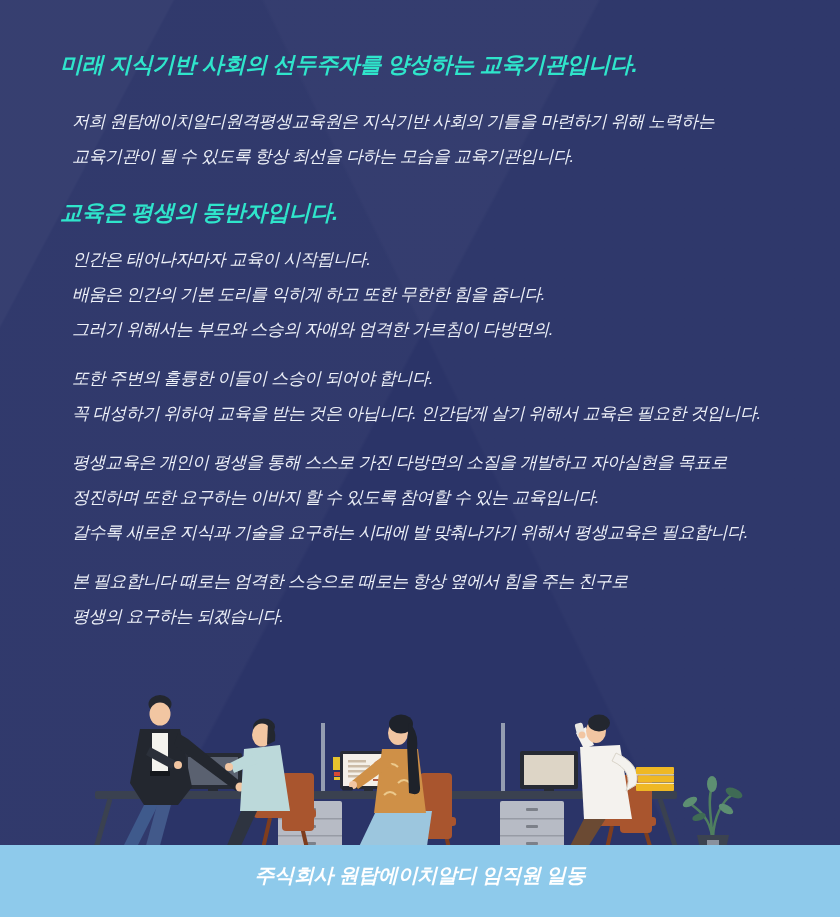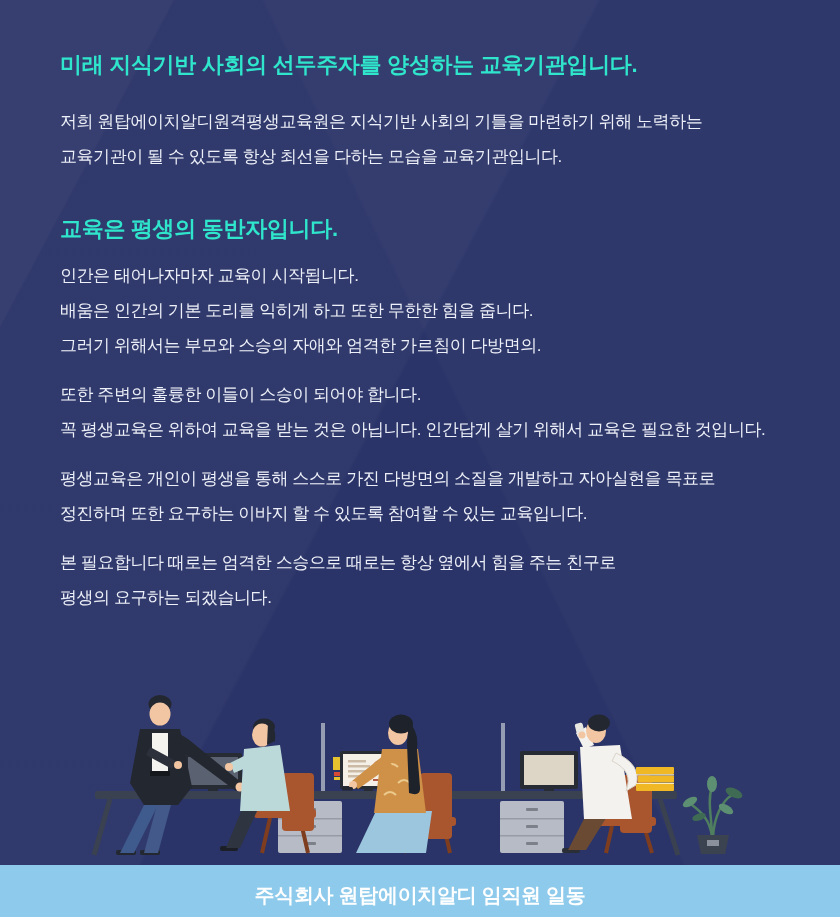--- a/index.html
+++ b/index.html
@@ -2,20 +2,21 @@
 <html lang="ko"><head>
 <meta charset="utf-8">
 <style>
   html,body{margin:0;padding:0;background:#ffffff;}
   .canvas{
     position:relative;
     width:840px;height:917px;
     overflow:hidden;
     background:var(--bg,#2b3468);
     font-family:"Liberation Sans","DejaVu Sans",sans-serif;
+    font-style:italic;
   }
   
   .ribbon{
     position:absolute;inset:0;pointer-events:none;
     background:
       linear-gradient(118deg,
         rgba(255,255,255,0.055) 0%, rgba(255,255,255,0.055) 13%,
         rgba(255,255,255,0.028) 13.2%, rgba(255,255,255,0.028) 45%,
         rgba(255,255,255,0.0) 45.3%),
       linear-gradient(64deg,
@@ -26,36 +27,36 @@
     position:absolute;left:60px;top:0;right:8px;
     padding-top:50px;
   }
   .heading{
     margin:0;
     font-size:22px;line-height:30px;font-weight:bold;
     letter-spacing:-0.3px;
     color:var(--accent,#2fe5cb);
     white-space:nowrap;
   }
-  .heading.second{margin-top:40px;}
-  .para{margin:14px 0 0 0;}
+  .heading.second{margin-top:24px;}
+  .para{margin:14px 0 0 12px;}
   .para.first{margin-top:24px;}
   .line{
     display:block;white-space:nowrap;
     font-size:17px;line-height:35px;
     letter-spacing:-0.45px;
     color:var(--text,#edf0f8);
   }
   .illustration{
     position:absolute;left:0;bottom:60px;
     width:840px;height:170px;display:block;
   }
   .footer{
     position:absolute;left:0;bottom:0;
-    width:840px;height:52px;
+    width:840px;height:72px;
     background:var(--footer-bg,#8ecaeb);
     color:var(--footer-text,#ffffff);
     font-size:20px;font-weight:bold;letter-spacing:-0.3px;
     text-align:center;line-height:60px;
   }
 </style>
 </head>
 <body>
 
 <div class="canvas" style="--bg: #2b3468; --accent: #2fe5cb; --text: #edf0f8; --footer-bg: #8ecaeb; --footer-text: #ffffff;">
@@ -72,26 +73,27 @@
     <h2 class="heading second">교육은 평생의 동반자입니다.</h2>
 
     <p class="para">
       <span class="line">인간은 태어나자마자 교육이 시작됩니다.</span>
       <span class="line">배움은 인간의 기본 도리를 익히게 하고 또한 무한한 힘을 줍니다.</span>
       <span class="line">그러기 위해서는 부모와 스승의 자애와 엄격한 가르침이 다방면의.</span>
     </p>
 
     <p class="para">
       <span class="line">또한 주변의 훌륭한 이들이 스승이 되어야 합니다.</span>
-      <span class="line">꼭 평생교육은 위하여 교육을 받는 것은 아닙니다. 인간답게 살기 위해서 교육은 필요한 것입니다.</span>
+      <span class="line">꼭 대성하기 위하여 교육을 받는 것은 아닙니다. 인간답게 살기 위해서 교육은 필요한 것입니다.</span>
     </p>
 
     <p class="para">
       <span class="line">평생교육은 개인이 평생을 통해 스스로 가진 다방면의 소질을 개발하고 자아실현을 목표로</span>
       <span class="line">정진하며 또한 요구하는 이바지 할 수 있도록 참여할 수 있는 교육입니다.</span>
+      <span class="line">갈수록 새로운 지식과 기술을 요구하는 시대에 발 맞춰나가기 위해서 평생교육은 필요합니다.</span>
     </p>
 
     <p class="para">
       <span class="line">본 필요합니다 때로는 엄격한 스승으로 때로는 항상 옆에서 힘을 주는 친구로</span>
       <span class="line">평생의 요구하는 되겠습니다.</span>
     </p>
   </main>
 
   <svg class="illustration" viewBox="0 0 840 170" role="img" aria-label="Office scene: a standing man leaning on a long shared desk, three seated workers at monitors (one on the phone), brown chairs, gray drawer units, divider panels, a stack of yellow books and a potted plant">
 

